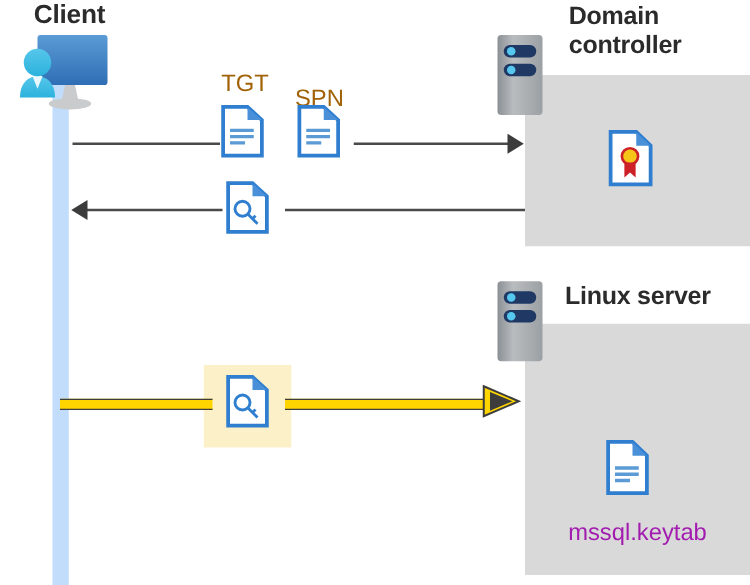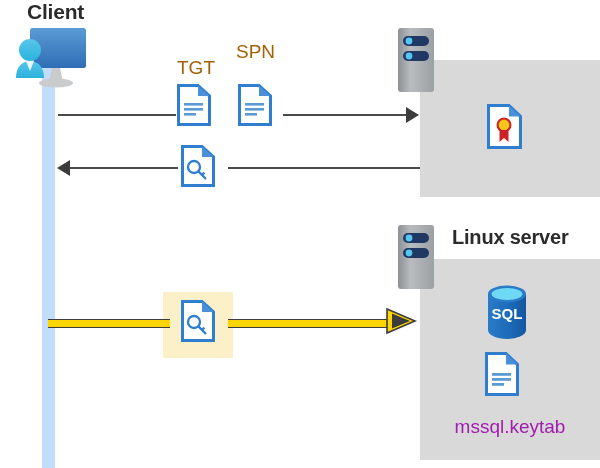--- a/index.html
+++ b/index.html
@@ -41,21 +41,21 @@
   #tgt-doc{left:177px;top:84px;}
   #spn-doc{left:238px;top:84px;}
   #key-doc-1{left:181px;top:145px;}
   #key-doc-2{left:181px;top:300px;}
   #keytab-doc{left:485px;top:352px;width:34px;height:44px;}
   #cert-doc{left:487px;top:104px;width:35px;height:45px;}
 
   
   .doclabel{font-size:19px;color:#a16207;}
   #tgt-label{left:177px;top:57px;}
-  #spn-label{left:236px;top:41px;}
+  #spn-label{left:236px;top:69px;}
 
   
   .thinline{height:2px;background:#4a4a4a;}
   #arrow1-a{left:58px;top:114px;width:118px;}
   #arrow1-b{left:283px;top:114px;width:126px;}
   #arrow1-head{left:406px;top:107px;}
   #arrow2-a{left:66px;top:167px;width:112px;}
   #arrow2-b{left:228px;top:167px;width:192px;}
   #arrow2-head{left:56px;top:160px;}
 
@@ -105,20 +105,24 @@
       <rect x="22" y="4" width="56" height="40" rx="2.5" fill="url(#monG)"></rect>
 
       <path d="M8 54 C8 42 15 37 22 37 C29 37 36 42 36 54 Z" fill="url(#perG)"></path>
 
       <path d="M18 37 L22 47 L26 37 L23 35.5 L21 35.5 Z" fill="#eaf7fc"></path>
 
       <circle cx="22" cy="26" r="11" fill="url(#perG)"></circle>
     </svg>
   </div>
 
+  <div class="abs heading" id="dc-title">
+    <div>Domain</div>
+    <div>controller</div>
+  </div>
 
   <div class="abs rack" id="dc-rack">
     <svg width="36" height="64" viewBox="0 0 36 64">
       <defs>
         <linearGradient id="rackG" x1="0" y1="0" x2="1" y2="0">
           <stop offset="0%" stop-color="#8b9095"></stop>
             <stop offset="35%" stop-color="#b9bcbf"></stop>
           <stop offset="100%" stop-color="#9ba0a4"></stop>
         </linearGradient>
       </defs>
@@ -145,35 +149,20 @@
   <div class="abs rack" id="lin-rack">
     <svg width="36" height="64" viewBox="0 0 36 64">
       <rect x="0" y="0" width="36" height="64" rx="3" fill="url(#rackG)"></rect>
       <rect x="5" y="8" width="26" height="10" rx="5" fill="#1f3864"></rect>
       <circle cx="11" cy="13" r="3.4" fill="#56c8f0"></circle>
       <rect x="5" y="23" width="26" height="10" rx="5" fill="#1f3864"></rect>
       <circle cx="11" cy="28" r="3.4" fill="#56c8f0"></circle>
     </svg>
   </div>
 
-  <div class="abs" id="sql-icon">
-    <svg width="46" height="54" viewBox="0 0 46 54">
-      <defs>
-        <linearGradient id="sqlBody" x1="0" y1="0" x2="1" y2="0">
-          <stop offset="0%" stop-color="#2a7bc8"></stop>
-            <stop offset="55%" stop-color="#1c6bba"></stop>
-          <stop offset="100%" stop-color="#1457a0"></stop>
-        </linearGradient>
-      </defs>
-      <path d="M4 9 H42 V45 A19 9 0 0 1 4 45 Z" fill="url(#sqlBody)"></path>
-      <ellipse cx="23" cy="9" rx="19" ry="8.5" fill="#2a7bc8"></ellipse>
-      <ellipse cx="23" cy="9" rx="15.5" ry="6" fill="#6fd8f5"></ellipse>
-      <text x="23" y="34" text-anchor="middle" fill="#ffffff" font-family="Liberation Sans, sans-serif" font-size="15" font-weight="bold">SQL</text>
-    </svg>
-  </div>
 
   <div class="abs" id="keytab-doc">
     <svg width="34" height="44" viewBox="0 0 34 44">
       <path d="M1.5 1.5 H21 L32.5 12.5 V42.5 H1.5 Z" fill="#ffffff" stroke="#2f7ed0" stroke-width="3"></path>
       <path d="M21 1.5 L32.5 12.5 H21 Z" fill="#4a90d9"></path>
       <rect x="7" y="21" width="19" height="2.8" fill="#5b9bd5"></rect>
       <rect x="7" y="26" width="19" height="2.8" fill="#5b9bd5"></rect>
       <rect x="7" y="31" width="12" height="2.8" fill="#5b9bd5"></rect>
     </svg>
   </div>

